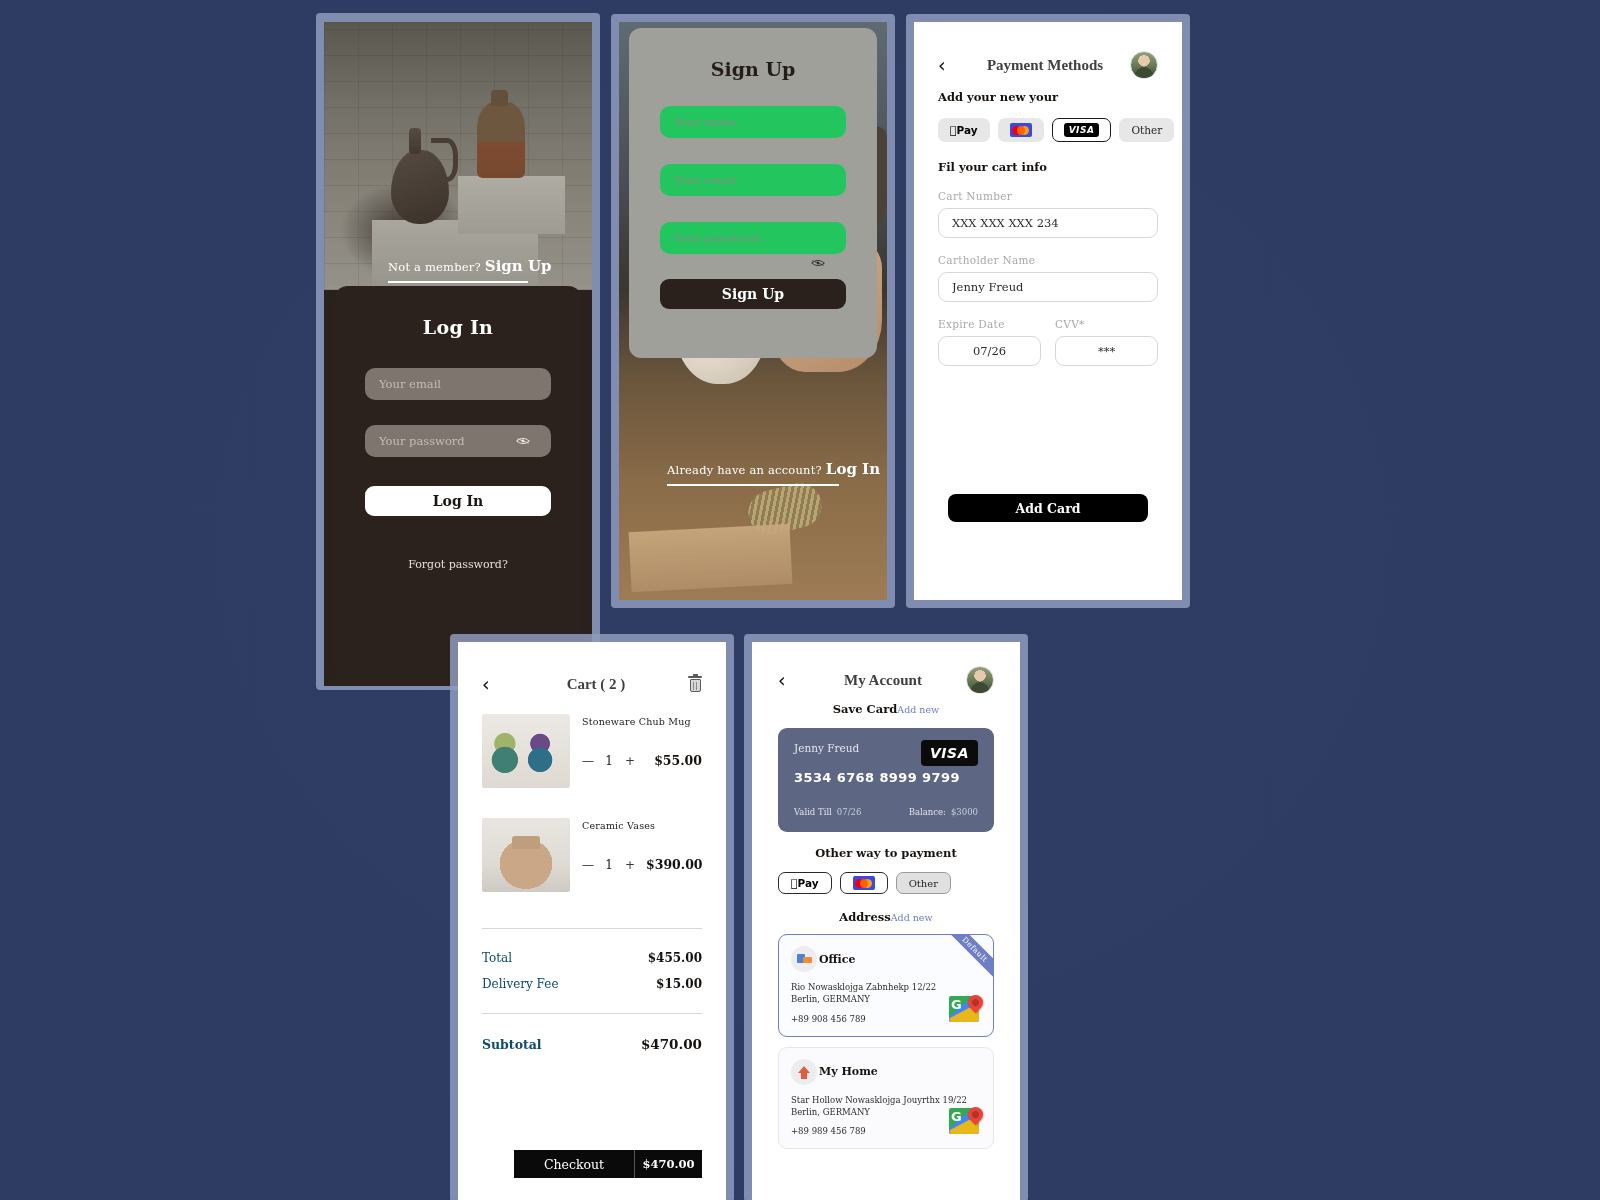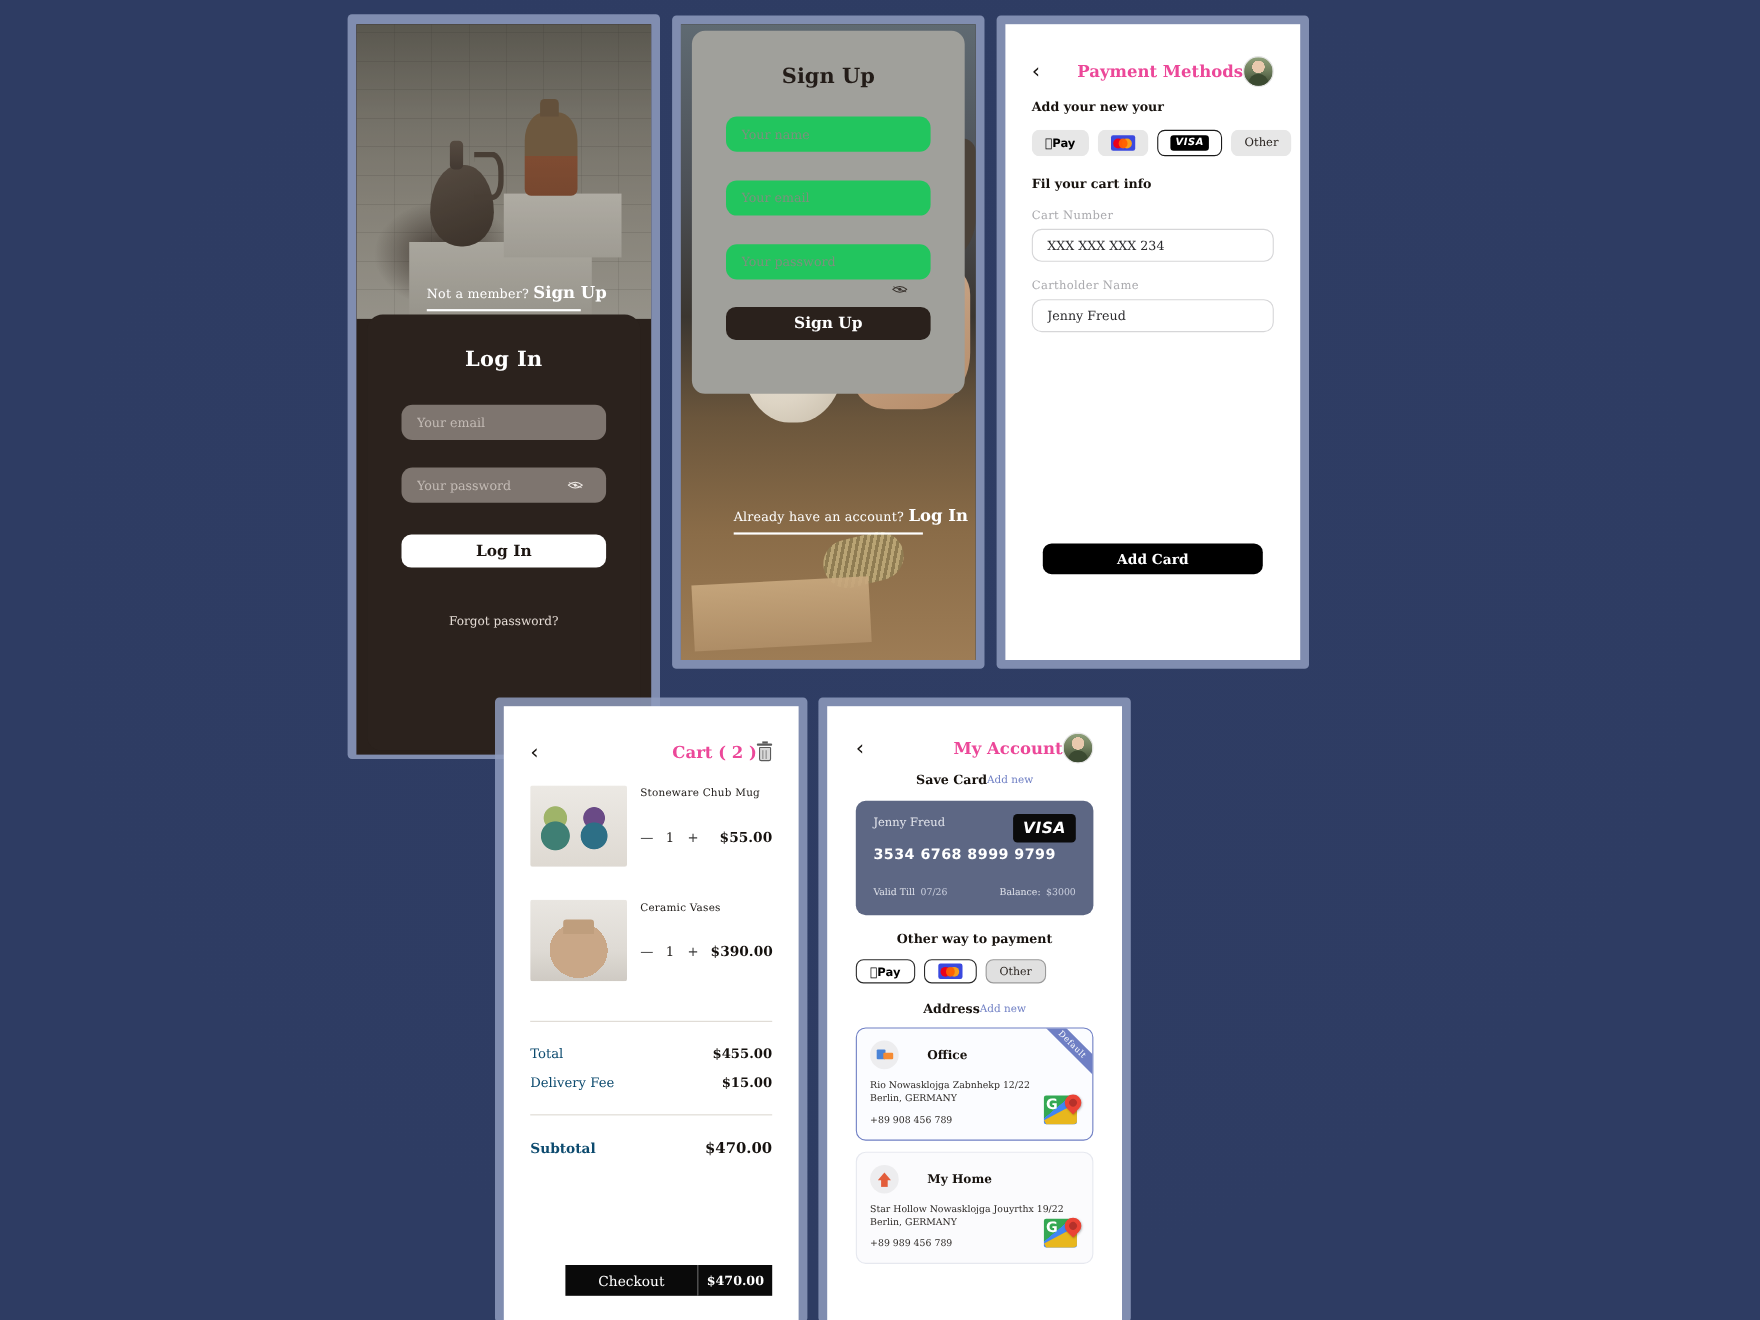--- a/index.html
+++ b/index.html
@@ -170,21 +170,21 @@
   #payment { left: 914px; top: 22px; width: 268px; height: 578px; }
   #payment .screen { background:#fff; padding: 0 24px; }
   .scr-head {
     display:flex; align-items:center; justify-content:space-between;
     padding-top: 32px; height: 54px;
   }
   .back-chev {
     font-size: 19px; color:#16120f; line-height:1; cursor:pointer; font-family:"DejaVu Sans",sans-serif;
     width: 22px;
   }
-  .scr-title { font-size: 15px; font-weight: bold; color:#ec4899; flex:1; text-align:right; }
+  .scr-title { font-size: 15px; font-weight: bold; color:#404040; flex:1; text-align:center;font-family:Liberation Serif, serif; }
   .avatar {
     width: 28px; height: 28px; border-radius:50%; overflow:hidden; flex: 0 0 28px;
     background: radial-gradient(circle at 50% 34%, #e8c9ad 0 26%, transparent 27%),
                 linear-gradient(180deg,#8fa07a 0%, #6d7d5c 48%, #3d4a33 100%);
     border:1px solid #e4e4e4; position:relative;
   }
   .avatar:after{
     content:""; position:absolute; left:50%; top:56%; transform:translateX(-50%);
     width: 18px; height: 16px; border-radius: 9px 9px 0 0; background:#3b4a31;
   }
@@ -308,21 +308,21 @@
     height: 22px; border-radius: 7px; background:#fff; border:1.3px solid #2a2a2a;
     display:flex; align-items:center; justify-content:center; padding:0 12px; cursor:pointer;
     font-size: 10px; color:#2a2420;
   }
   .chip2.grey { background:#e0e0e0; border-color:#9a9a9a; }
   .addr-card {
     margin-top: 10px; border-radius: 9px; padding: 11px 12px 12px; position:relative; overflow:hidden;
     background:#fbfbfd; border:1.4px solid #e6e8ef;
   }
   .addr-card.active { border-color:#6f7fc4; background:#fbfcff; }
-  .addr-head { display:flex; align-items:center; gap: 26px; }
+  .addr-head { display:flex; align-items:center; gap: 2px; }
   .addr-ico {
     width: 26px; height: 26px; border-radius:50%; background:#ededef;
     display:flex; align-items:center; justify-content:center; position:relative; flex:0 0 26px;
   }
   .ico-office:before{
     content:""; position:absolute; left:6px; top:8px; width:8px; height:9px; background:#4a83d6; border-radius:1px;
   }
   .ico-office:after{
     content:""; position:absolute; left:12px; top:11px; width:9px; height:6px; background:#f58b33; border-radius:1px;
   }
@@ -463,20 +463,30 @@
       </div>
 
       <div class="sec-label" style="margin-top:18px">Fil your cart info</div>
 
       <div class="in-label">Cart Number</div>
       <input class="in-box" value="XXX XXX XXX 234" style="">
 
       <div class="in-label">Cartholder Name</div>
       <input class="in-box" value="Jenny Freud" style="">
 
+      <div class="row2">
+        <div>
+          <div class="in-label">Expire Date</div>
+          <input class="in-box small" value="07/26" style="">
+        </div>
+        <div>
+          <div class="in-label">CVV*</div>
+          <input class="in-box small" value="***" style="">
+        </div>
+      </div>
 
       <button class="btn-black">Add Card</button>
     </div>
   </div>
 
   <div class="phone" id="cart">
     <div class="frame-glow"></div>
     <div class="screen">
       <div class="scr-head">
         <div class="back-chev">‹</div>

